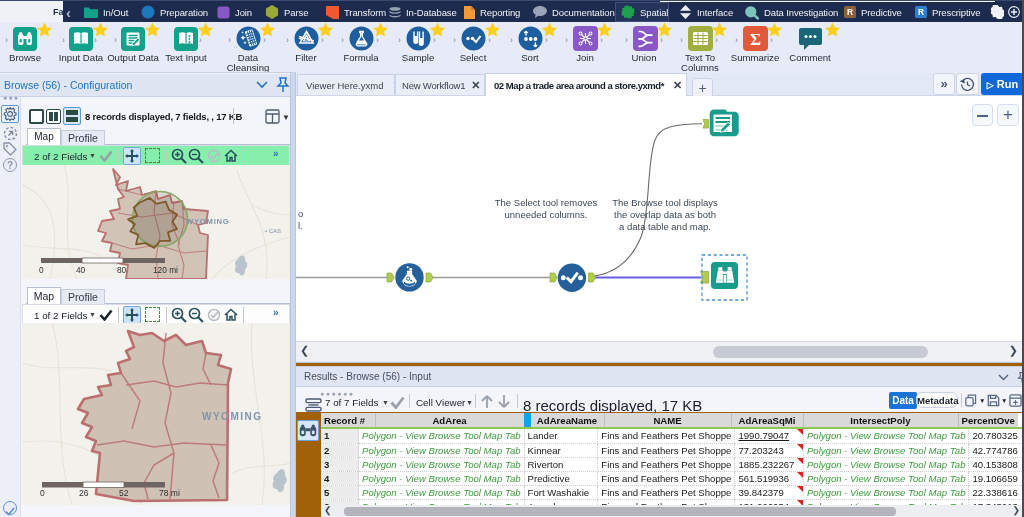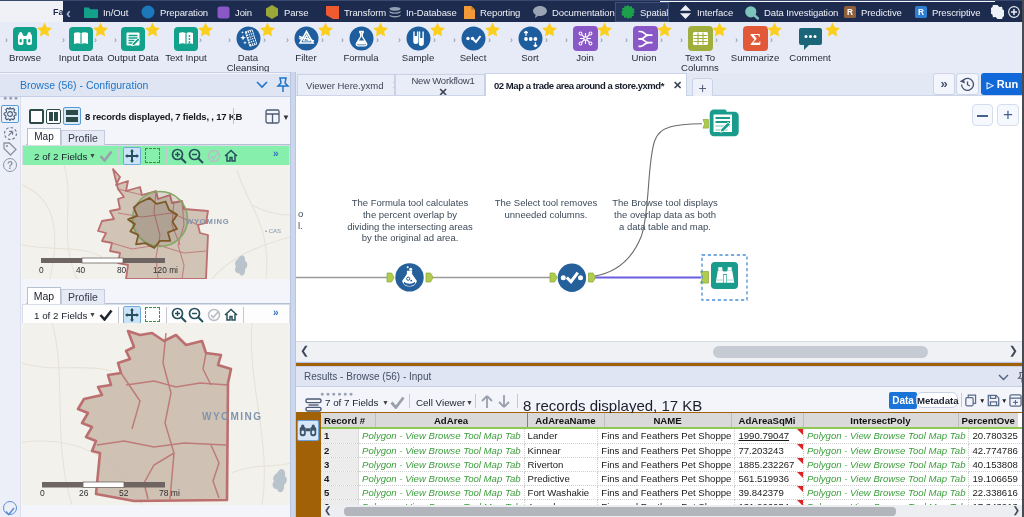--- a/index.html
+++ b/index.html
@@ -355,21 +355,21 @@
       </svg>
     <div class="toollabel" style="left:780px;top:31px;width:60px;">Comment</div>
   </div>
   <div id="tabbar" class="abs">
     <div class="abs" style="left:0;top:22px;width:189px;height:1px;background:#cdd5e8;"></div>
       <div class="abs" style="left:391px;top:22px;width:337px;height:1px;background:#cdd5e8;"></div>
       <div class="wtab" style="left:1px;width:98px;">
         <span style="margin-left:8px">Viewer Here.yxmd</span>
         <span class="xmark">✕</span>
       </div>
-    <div class="wtab" style="left:99px;width:90px;flex-direction:column;">
+    <div class="wtab" style="left:99px;width:90px;">
         <span style="margin-left:6px;letter-spacing:-0.2px;">New Workflow1</span>
         <span class="xmark" style="margin-left:6px;">✕</span>
       </div>
     <div class="wtab active" style="left:189px;width:202px;">
         <span style="margin-left:8px;color:#141b29;font-weight:bold;letter-spacing:-0.45px;">02 Map a trade area around a store.yxmd*</span>
         <span class="xmark">✕</span>
       </div>
     <div class="abs" style="left:396px;top:5px;width:21px;height:20px;background:#eef1f9;border:1px solid #c9d2e6;border-radius:3px;color:#55617a;font-size:14px;text-align:center;line-height:18px;">+</div>
     <div class="abs" style="left:637px;top:0px;width:22px;height:22px;background:#f2f5fb;border:1px solid #ccd4e6;border-radius:3px;color:#43526e;font-size:13px;font-weight:bold;text-align:center;line-height:20px;">»</div>
     <div class="abs" style="left:660px;top:0px;width:23px;height:22px;background:#f2f5fb;border:1px solid #ccd4e6;border-radius:3px;">
@@ -378,21 +378,21 @@
             <path d="M3.2 3.2a6 6 0 1 1-1.7 4.3"></path>
             <path d="M1.2 4.2l2.2-1.2.6 2.4z" fill="#43526e"></path>
             <path d="M7.5 4.5v3.2l2.3 1.3"></path>
           </g>
         </svg>
     </div>
     <div class="abs" style="left:685px;top:0px;width:43px;height:22px;background:#1068d9;border-radius:3px;color:#fff;font-size:11px;font-weight:bold;text-align:center;line-height:22px;"><span style="font-size:9px;">▷</span> Run</div>
   </div>
   <div id="lpanel" class="abs">
     <div id="lphead">
-      <span style="position:absolute;left:20px;top:5px;font-size:10.5px;color:#1f75c8;">Browse (56) - Configuration</span>
+      <span style="position:absolute;left:4px;top:5px;font-size:10.5px;color:#1f75c8;">Browse (56) - Configuration</span>
       <svg class="abs" style="left:256px;top:7px" width="12" height="8" viewBox="0 0 12 8">
           <path d="M1 1l5 5 5-5" fill="none" stroke="#1f75c8" stroke-width="1.6"></path>
         </svg>
       <svg class="abs" style="left:276px;top:3px" width="14" height="16" viewBox="0 0 14 16">
           <g fill="none" stroke="#1f75c8" stroke-width="1.5">
             <path d="M4 1h6l-1 5 3 3H2l3-3z"></path>
             <path d="M7 9v6"></path>
           </g>
         </svg>
     </div>
@@ -579,21 +579,20 @@
         <text x="18" y="173">0</text>
           <text x="57" y="173">26</text>
           <text x="97" y="173">52</text>
           <text x="137" y="173">78 mi</text>
       </g>
     </svg>
   </div>
   <div id="vsplit" class="abs"></div>
   <div id="canvas" class="abs">
     <div class="annot" style="left:2px;top:112px;width:14px;text-align:left;">o<br>l.</div>
-    <div class="annot" style="left:28px;top:101px;width:172px;">The Formula tool calculates<br>the percent overlap by<br>dividing the intersecting areas<br>by the original ad area.</div>
     <div class="annot" style="left:180px;top:101px;width:140px;">The Select tool removes<br>unneeded columns.</div>
     <div class="annot" style="left:299px;top:101px;width:140px;">The Browse tool displays<br>the overlap data as both<br>a data table and map.</div>
     <svg class="abs" style="left:0;top:0" width="728" height="245" viewBox="0 0 728 245">
       <path d="M0 181.5H91" stroke="#9a9a9a" stroke-width="1.3" fill="none"></path>
       <path d="M136 181.5H254" stroke="#9a9a9a" stroke-width="1.3" fill="none"></path>
       <path d="M297 181.5H405" stroke="#6a5fe2" stroke-width="2" fill="none"></path>
       <path d="M299 180 C322 176 336 163 345 141 C354 119 351 64 359 44 C364 30.5 378 28.3 406 27.8" stroke="#6b6b6b" stroke-width="1.1" fill="none"></path>
 
       <g fill="#b0cc4f" stroke="#8aa733" stroke-width=".7">
         <path d="M91 177 h4.5 l2.6 4.5 -2.6 4.5 H91 z"></path>
@@ -734,21 +733,21 @@
             <rect x="17.2" y="8.6" width="3.6" height="5" rx="1.7"></rect>
           </g>
         </svg>
     </div>
 
     <div class="abs" style="left:25px;top:50px;width:703px;height:92px;background:#fff;overflow:hidden;">
       <table class="grid">
         <tbody>
             <tr style="height:14px;background:#d9d9d9;font-weight:bold;color:#111;">
           <th style="width:54px;text-align:left;border-right:1px solid #bfbfbf;">Record #</th>
-          <th style="width:152px;border-right:1px solid #0ea5e9;">AdArea</th>
+          <th style="width:152px;border-right:7px solid #0ea5e9;">AdArea</th>
           <th style="width:77px;border-right:1px solid #bfbfbf;">AdAreaName</th>
           <th style="width:127px;border-right:1px solid #bfbfbf;">NAME</th>
           <th style="width:72px;border-right:1px solid #bfbfbf;">AdAreaSqMi</th>
           <th style="width:155px;border-right:1px solid #bfbfbf;">IntersectPoly</th>
           <th style="width:57px;">PercentOve</th>
         </tr>
       </tbody>
         </table>
       <div style="height:2px;background:#8fc853;"></div>
       <table class="grid" style="color:#1a1a1a;">

